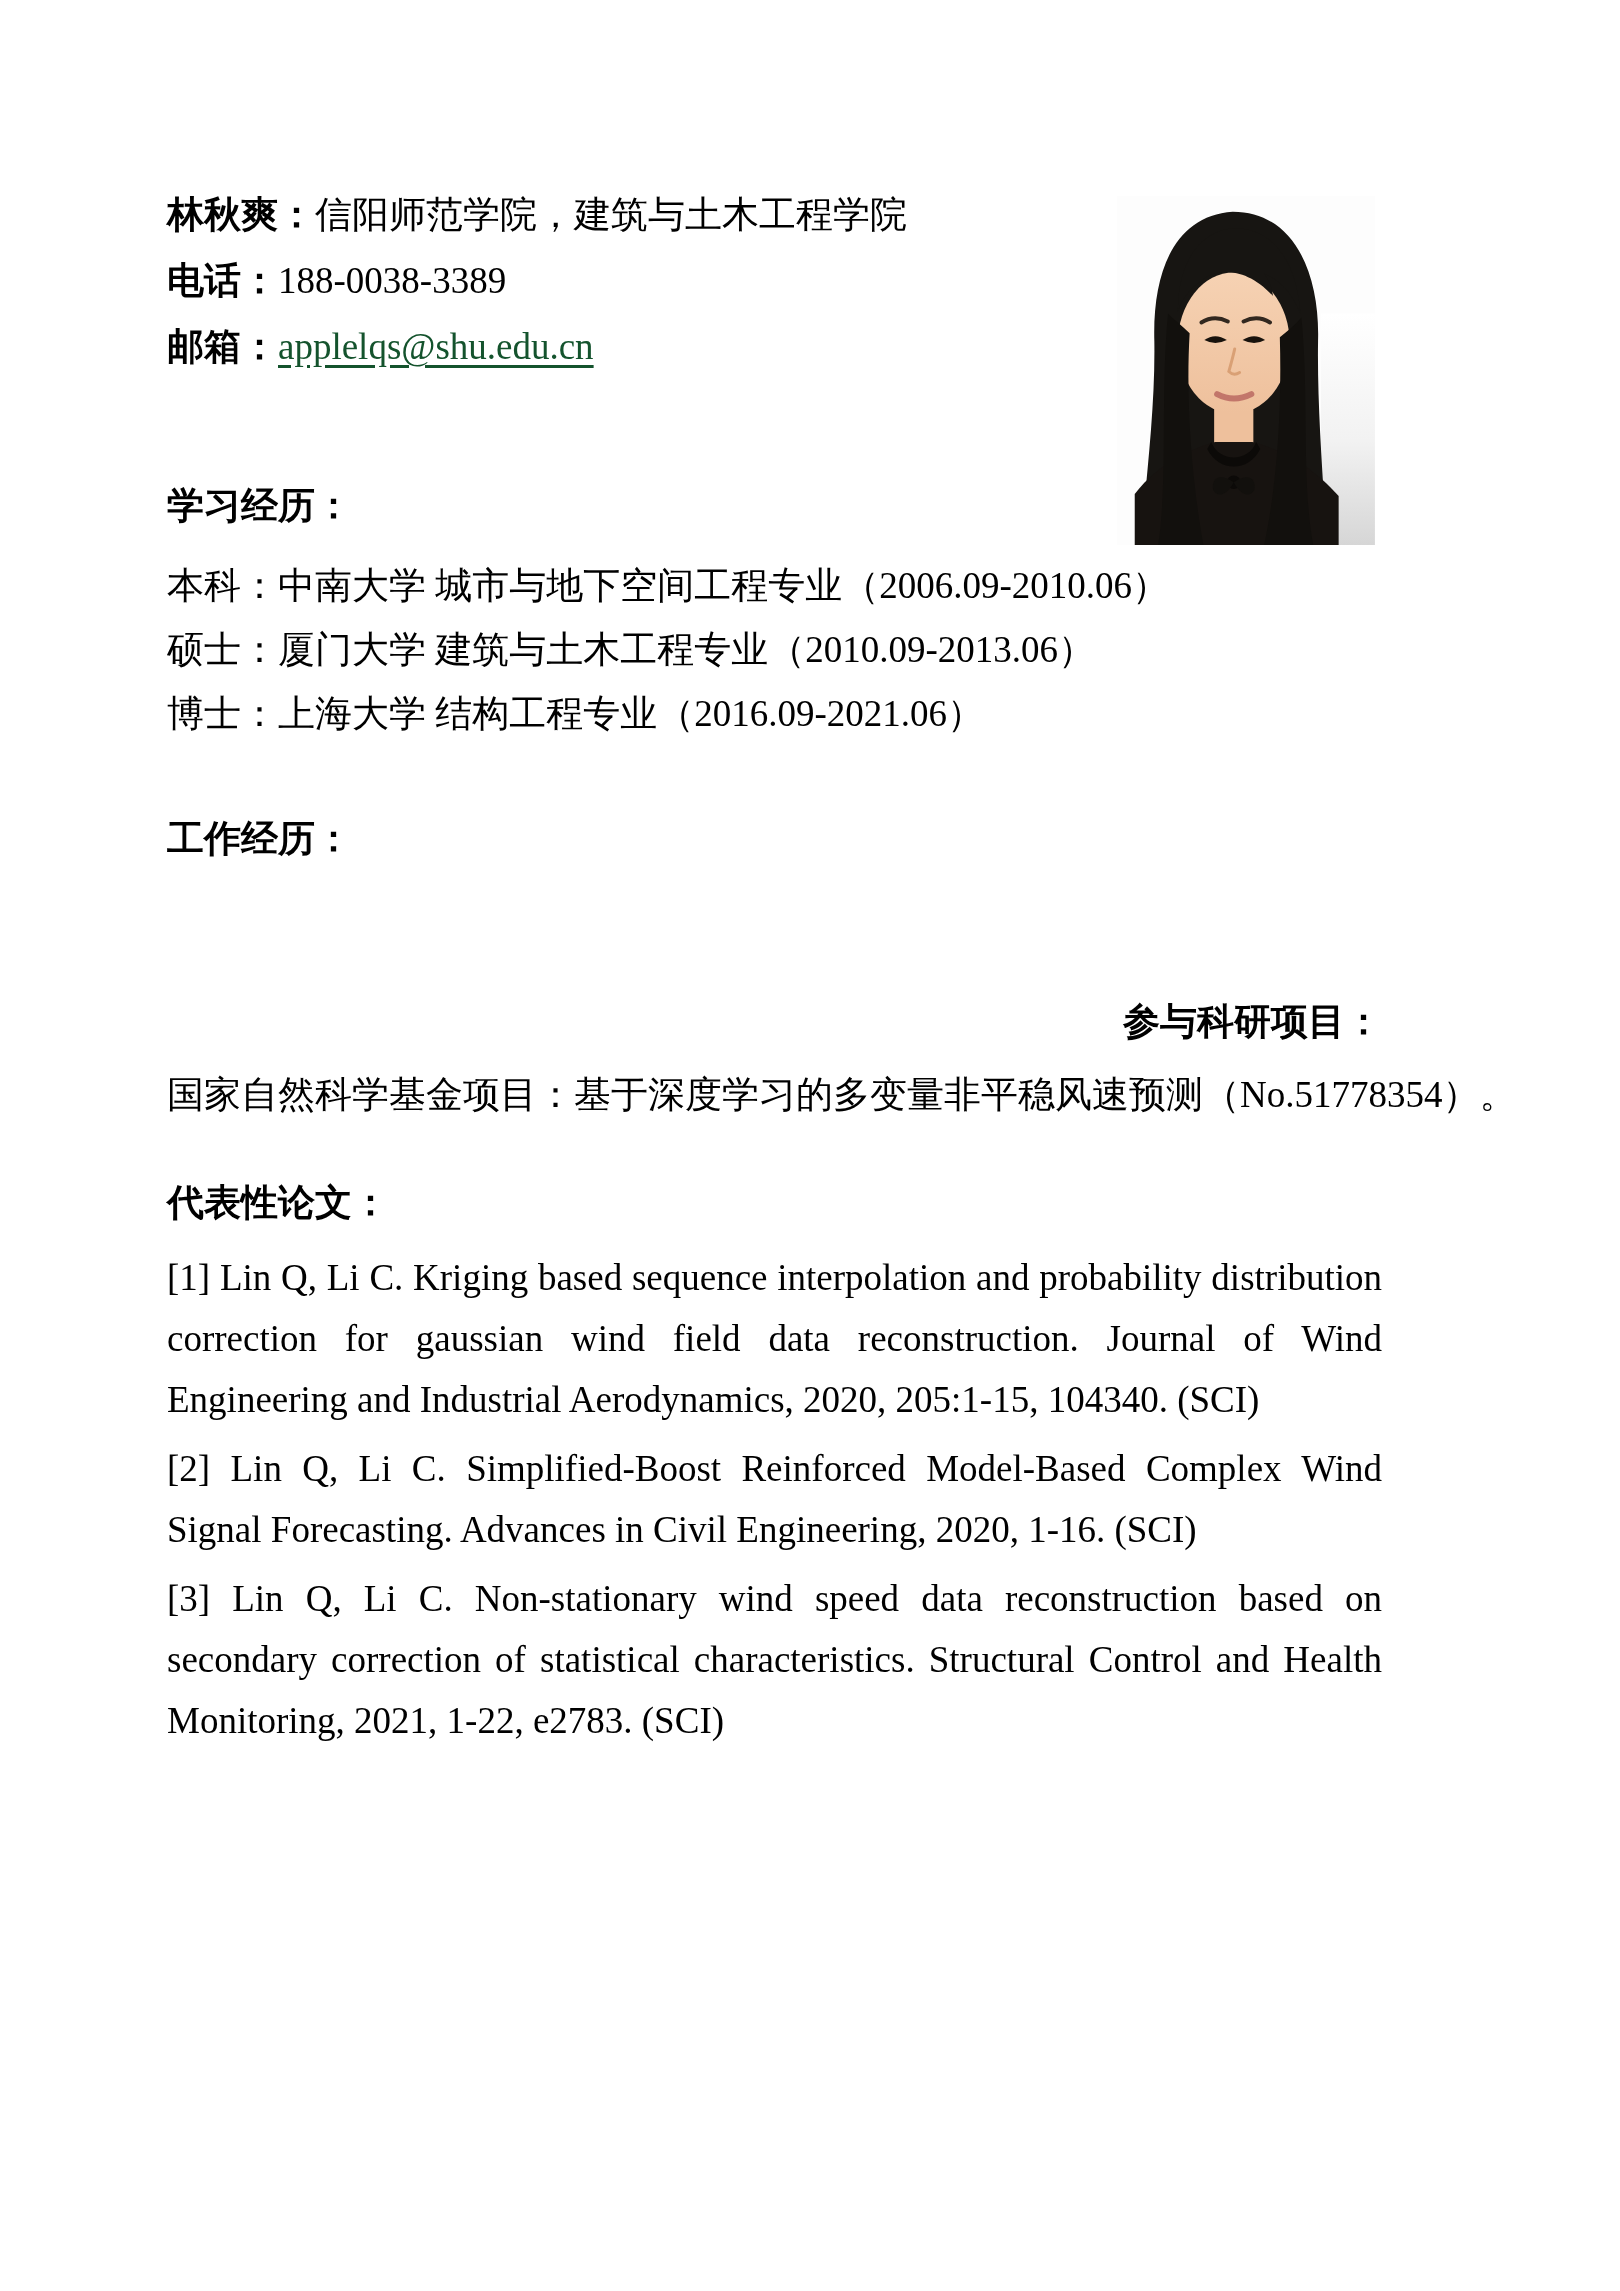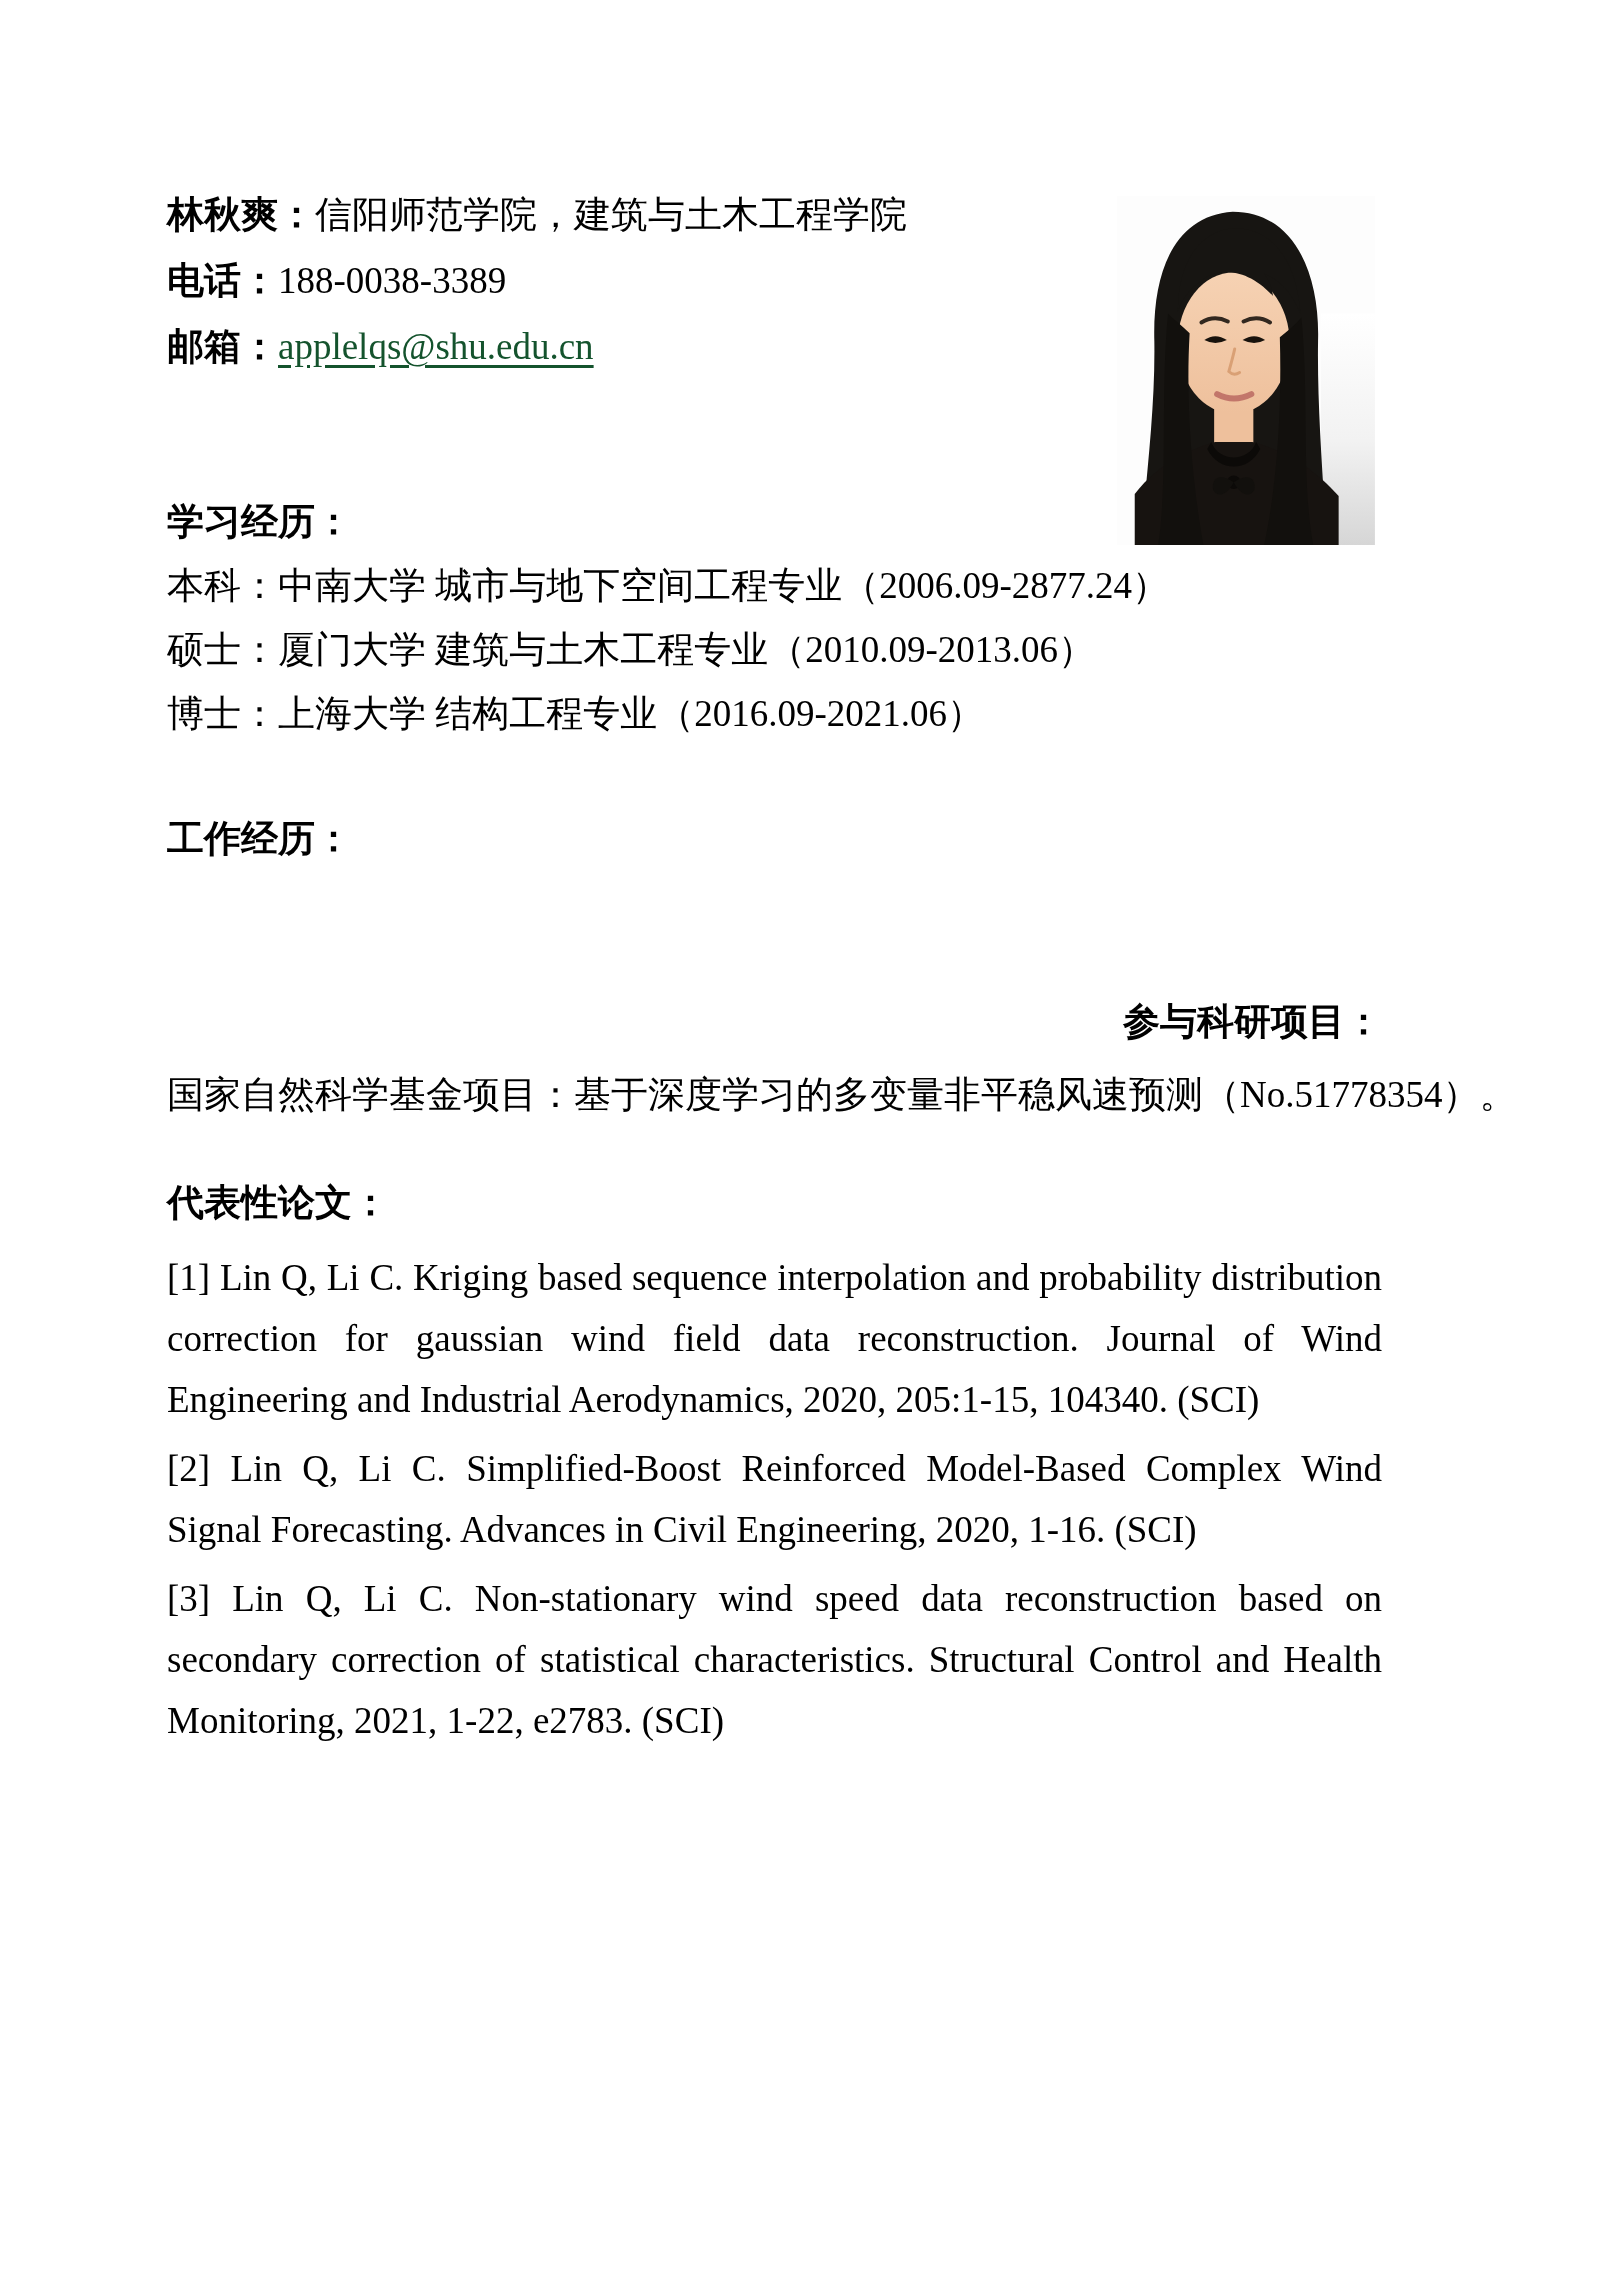--- a/index.html
+++ b/index.html
@@ -39,21 +39,21 @@
     position: absolute;
     left: 1117px;
     top: 196px;
     width: 258px;
     height: 349px;
   }
   .photo svg { display: block; width: 100%; height: 100%; }
 
   
   .heading { font-weight: bold; line-height: 64px; white-space: nowrap; }
-  .h-edu  { top: 490px; }
+  .h-edu  { top: 474px; }
   .edu-items { top: 554px; }
   .edu-items .item { line-height: 64px; white-space: nowrap; }
   .h-work { top: 807px; }
   .work-item { top: 877px; line-height: 64px; white-space: nowrap; }
   .h-proj { top: 990px; text-align: right; }
   .proj-item { top: 1063px; line-height: 64px; white-space: nowrap; }
   .h-papers { top: 1171px; }
   .papers { top: 1247px; }
   .paper-entry {
     margin: 0 0 7.8px 0;
@@ -121,21 +121,21 @@
       <path d="M 128 147 Q 140 139 151 147 Q 140 153 128 147 Z" fill="#18120c"></path>
 
       <path d="M 120 156 C 118 165, 116 172, 114 179 Q 119 184 125 180" stroke="#d9a075" stroke-width="3" fill="none" stroke-linecap="round"></path>
 
       <path d="M 102 202 Q 119 211 137 202" stroke="#c2766a" stroke-width="6" fill="none" stroke-linecap="round"></path>
     </svg>
   </div>
 
   <div class="abs heading h-edu">学习经历：</div>
   <div class="abs edu-items">
-    <div class="item">本科：中南大学  城市与地下空间工程专业（2006.09-2877.24）</div>
+    <div class="item">本科：中南大学  城市与地下空间工程专业（2006.09-2010.06）</div>
     <div class="item">硕士：厦门大学  建筑与土木工程专业（2010.09-2013.06）</div>
     <div class="item">博士：上海大学  结构工程专业（2016.09-2021.06）</div>
   </div>
 
   <div class="abs heading h-work">工作经历：</div>
 
   <div class="abs heading h-proj">参与科研项目：</div>
   <div class="abs proj-item">国家自然科学基金项目：基于深度学习的多变量非平稳风速预测（No.51778354）。</div>
 
   <div class="abs heading h-papers">代表性论文：</div>

